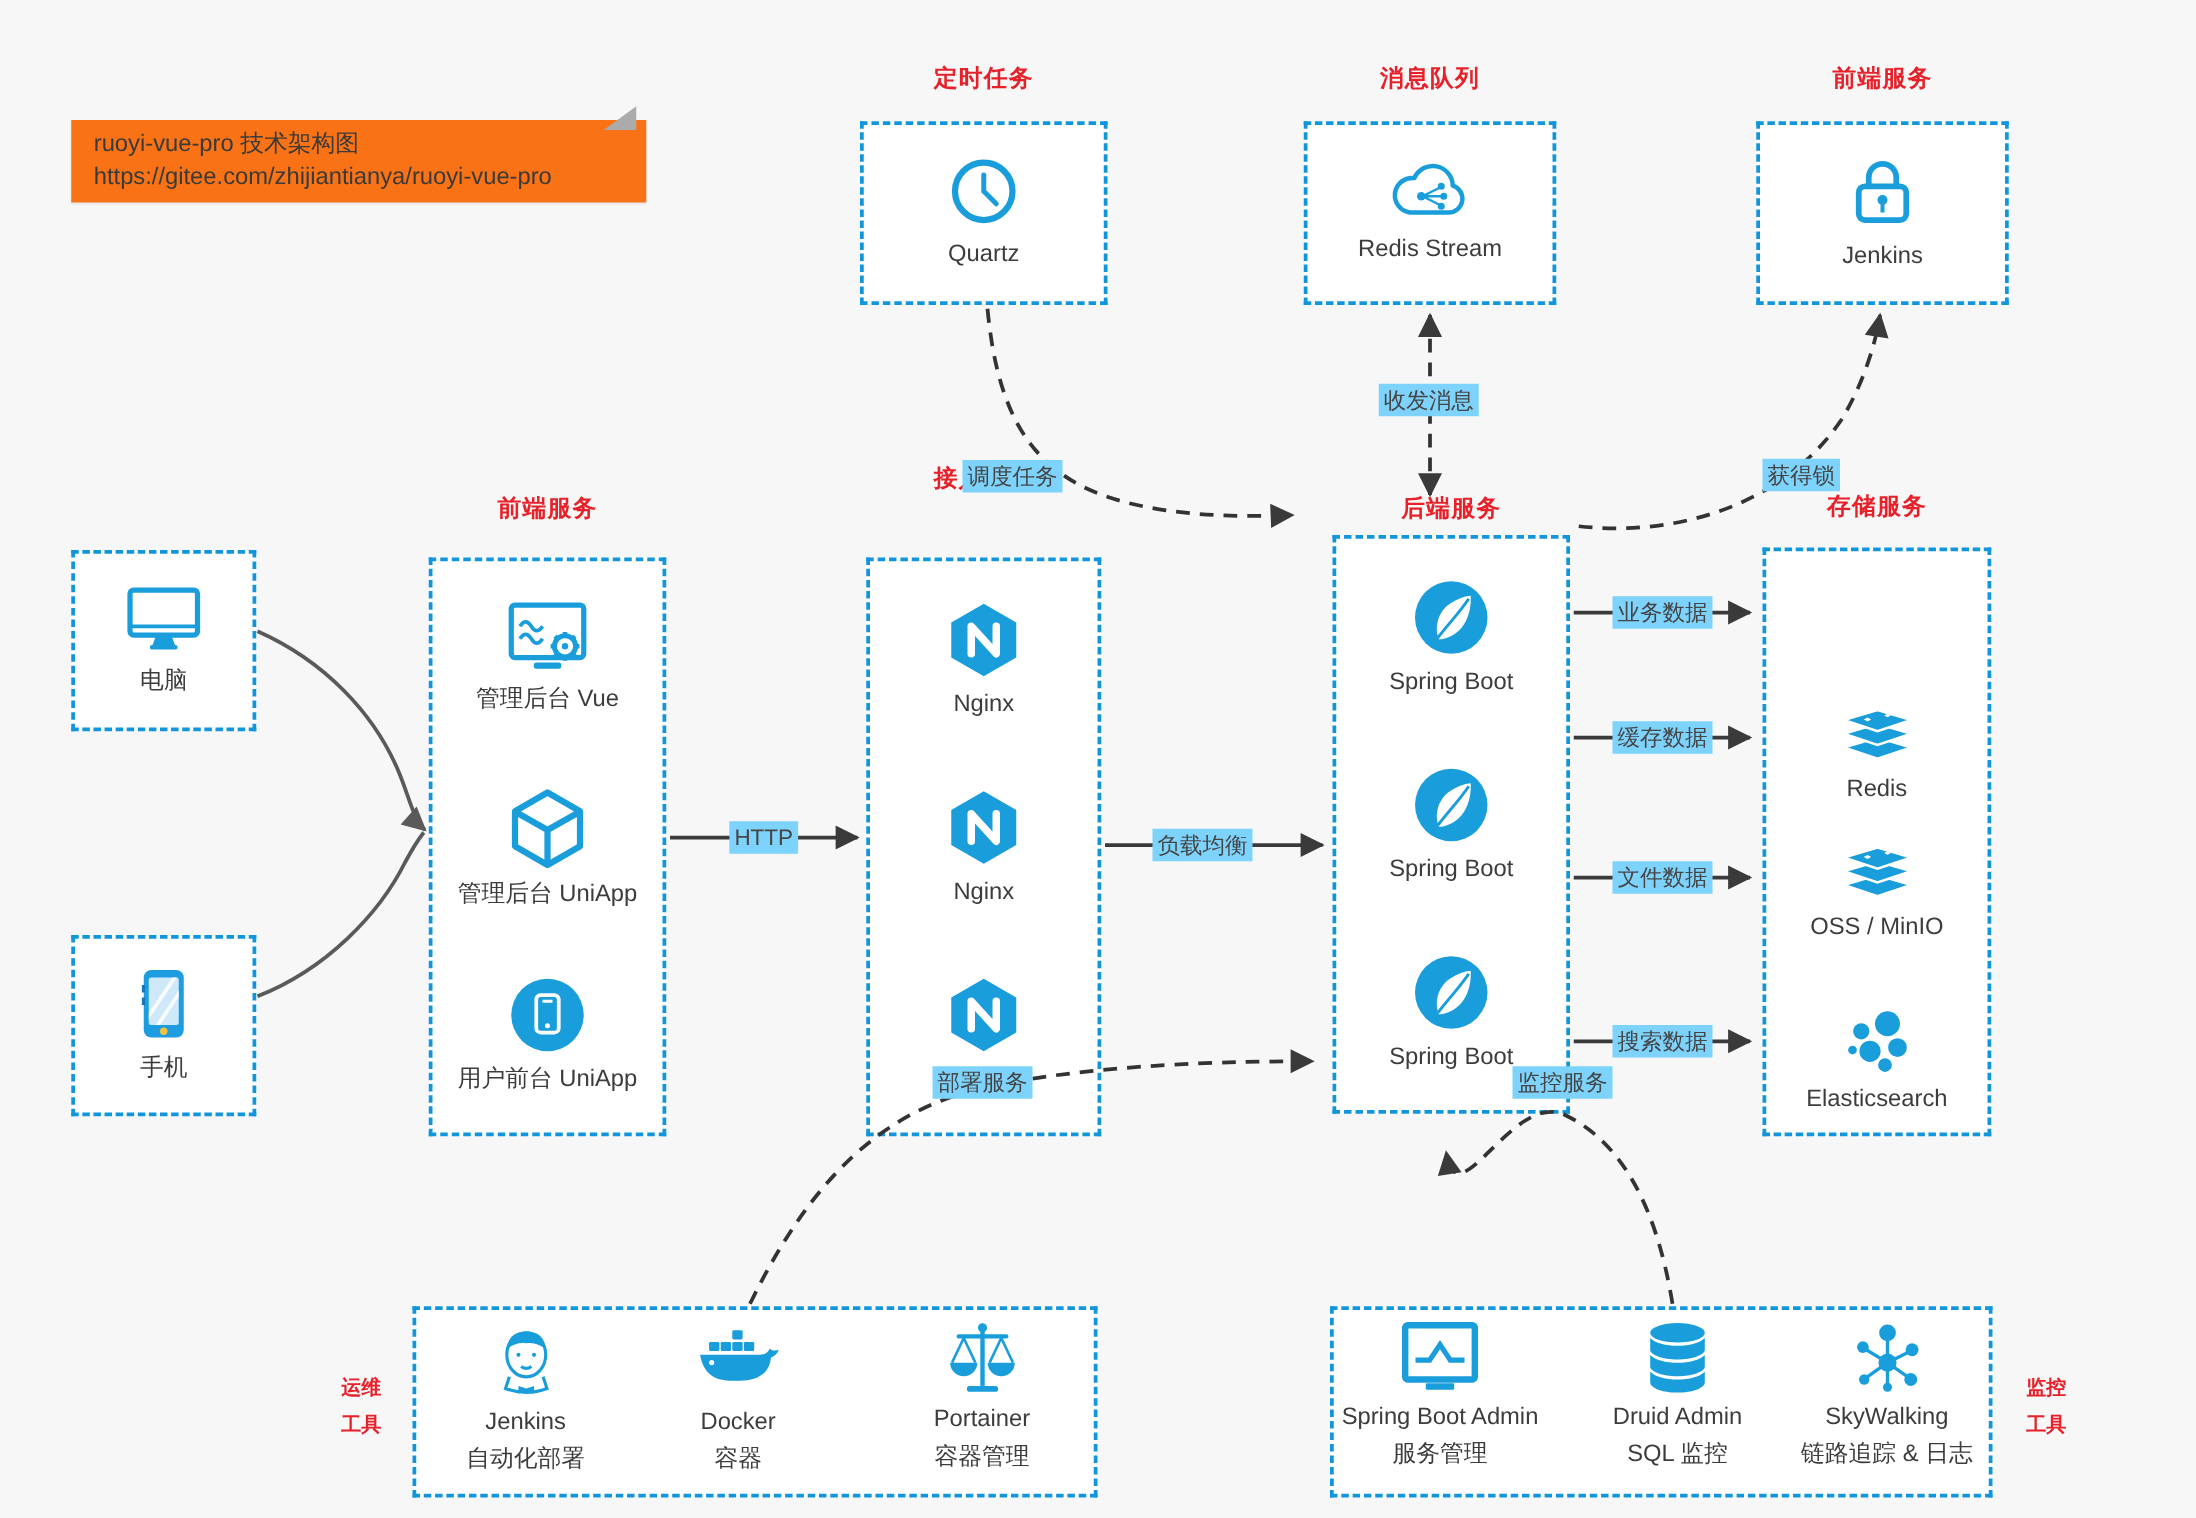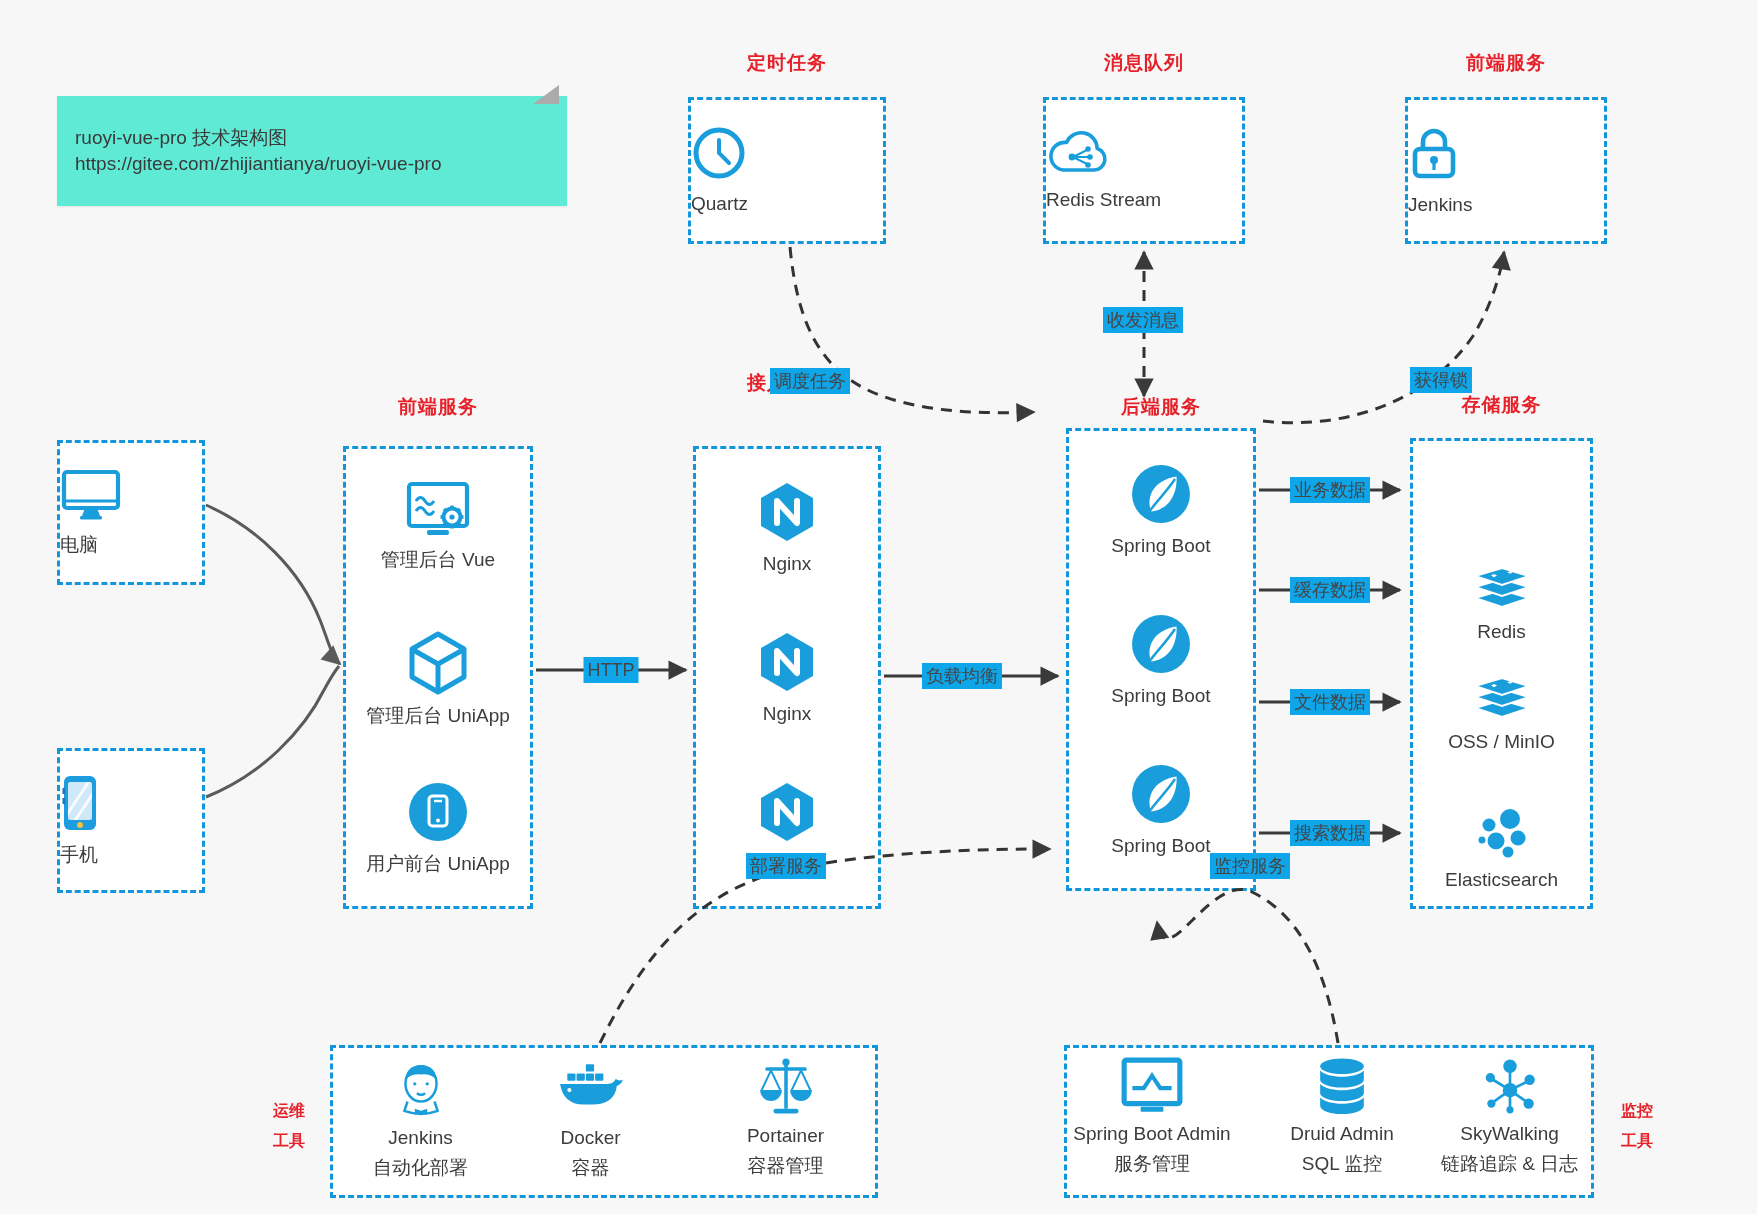--- a/index.html
+++ b/index.html
@@ -1,27 +1,27 @@
 <!DOCTYPE html>
 <html><head>
 <meta charset="utf-8">
 <style>
   *{margin:0;padding:0;box-sizing:border-box}
   body{background:#f7f7f8;font-family:"Liberation Sans","DejaVu Sans",sans-serif}
   #canvas{position:relative;width:1757px;height:1214px;background:#f7f7f8;overflow:hidden}
   .gbox{position:absolute;background:#fff;border:3px dashed #1296db;z-index:2}
-  .cbox{display:flex;flex-direction:column;justify-content:center;gap:10px}
+  .cbox{display:flex;flex-direction:column;align-items:center;justify-content:center;gap:10px}
   .gtitle{position:absolute;z-index:3;text-align:center;color:#e62129;font-size:19px;font-weight:700;letter-spacing:1px;white-space:nowrap}
   .node{position:absolute;left:0;right:0;display:flex;flex-direction:column;align-items:center;gap:8px}
   .bnode{position:absolute;display:flex;flex-direction:column;align-items:center;gap:5px}
   .nlabel,.nsub{font-size:19px;color:#3c3c3c;white-space:nowrap;line-height:25px}
   .edges{position:absolute;left:0;top:0;z-index:5;pointer-events:none}
-  .elabel{position:absolute;z-index:7;background:#0ea5e9;color:#454545;font-size:18px;line-height:26px;padding:0 4px;white-space:nowrap;transform:translateX(-50%)}
+  .elabel{position:absolute;z-index:7;background:#7dd3fc;color:#454545;font-size:18px;line-height:26px;padding:0 4px;white-space:nowrap;transform:translateX(-50%)}
   .sidelabel{position:absolute;z-index:3;color:#e62129;font-size:16px;font-weight:700;line-height:30px;text-align:center}
-  .note{position:absolute;left:57px;top:96px;width:510px;z-index:4;background:#5eead4;padding:29px 18px;font-size:19px;line-height:26px;color:#3a3a3a;box-shadow:0 1px 2px rgba(0,0,0,.08)}
+  .note{position:absolute;left:57px;top:96px;width:460px;z-index:4;background:#f97316;padding:7px 18px;font-size:19px;line-height:26px;color:#3a3a3a;box-shadow:0 1px 2px rgba(0,0,0,.08)}
   .fold{position:absolute;right:8px;top:-11px;width:0;height:0;border-left:26px solid transparent;border-bottom:19px solid #ababab}
 </style>
 </head>
 <body>
 
 <div id="canvas">
 
   <svg class="edges" width="1757" height="1214">
     <defs>
       <marker id="ah-d" viewBox="0 0 12 12" refX="10.5" refY="6" markerWidth="7" markerHeight="7" orient="auto-start-reverse">

